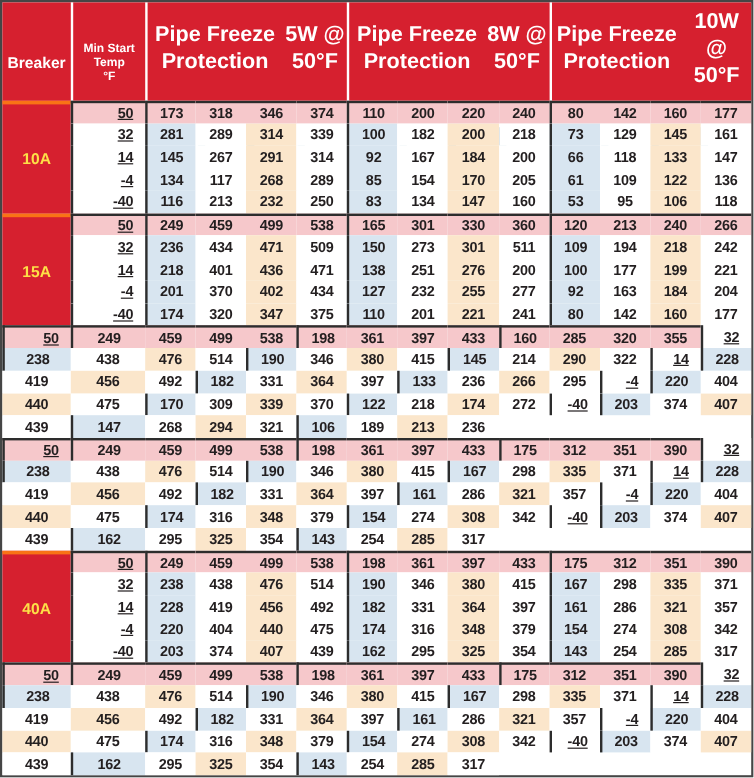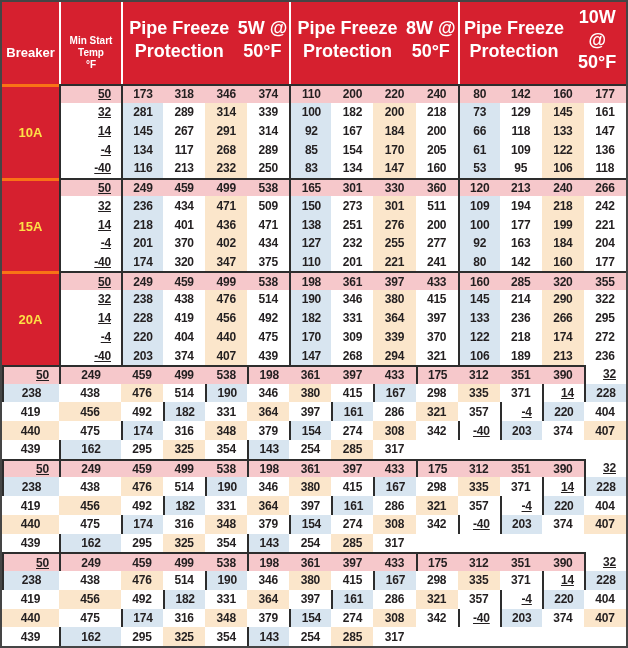--- a/index.html
+++ b/index.html
@@ -249,21 +249,20 @@
         <div class="c vsep blue">110</div>
         <div class="c">201</div>
         <div class="c cream">221</div>
         <div class="c">241</div>
         <div class="c vsep blue">80</div>
         <div class="c">142</div>
         <div class="c cream">160</div>
         <div class="c">177</div>
       </div>
       <div class="group">
-        <div class="bcell">20A</div>
         <div class="c tempc vsep row0">50</div>
         <div class="c vsep row0">249</div>
         <div class="c row0">459</div>
         <div class="c row0">499</div>
         <div class="c row0">538</div>
         <div class="c vsep row0">198</div>
         <div class="c row0">361</div>
         <div class="c row0">397</div>
         <div class="c row0">433</div>
         <div class="c vsep row0">160</div>
@@ -384,20 +383,21 @@
         <div class="c vsep blue">162</div>
         <div class="c">295</div>
         <div class="c cream">325</div>
         <div class="c">354</div>
         <div class="c vsep blue">143</div>
         <div class="c">254</div>
         <div class="c cream">285</div>
         <div class="c">317</div>
       </div>
       <div class="group">
+        <div class="bcell">40A</div>
         <div class="c tempc vsep row0">50</div>
         <div class="c vsep row0">249</div>
         <div class="c row0">459</div>
         <div class="c row0">499</div>
         <div class="c row0">538</div>
         <div class="c vsep row0">198</div>
         <div class="c row0">361</div>
         <div class="c row0">397</div>
         <div class="c row0">433</div>
         <div class="c vsep row0">175</div>

